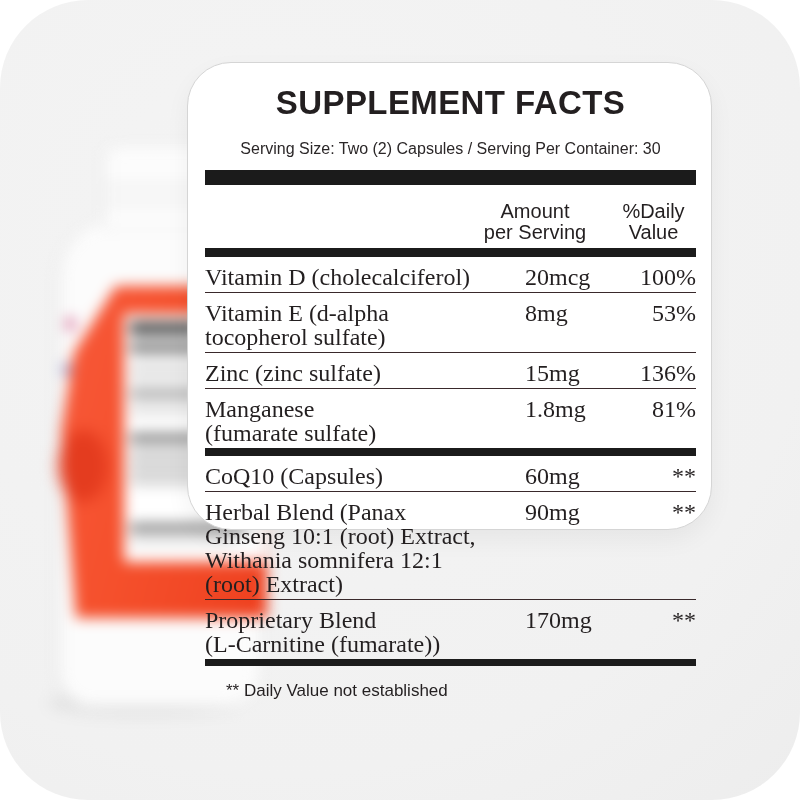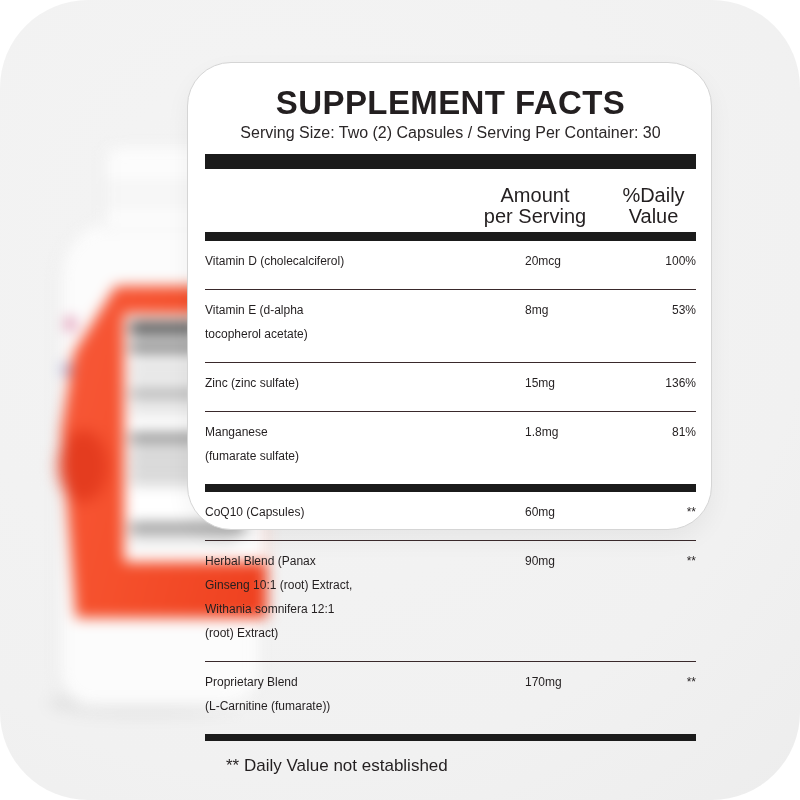--- a/index.html
+++ b/index.html
@@ -40,31 +40,31 @@
   .speck.pink{left:66px; top:317px; width:9px; height:14px; background:var(--accent-pink);}
   .speck.blue{left:62px; top:363px; width:9px; height:13px; background:var(--accent-blue); opacity:.8;}
   
   .card{
     position:absolute; left:187px; top:62px; width:525px; height:468px; z-index:2;
     background:var(--card-bg); border:1px solid var(--card-border); border-radius:44px;
     padding:23px 15px 0 17px; box-shadow:0 10px 24px rgba(0,0,0,.05);
   }
   .title{font-size:33px; line-height:33px; font-weight:bold; text-align:center;
     letter-spacing:.4px; color:var(--text-dark);}
-  .serving{font-size:16px; line-height:19px; text-align:center; margin-top:4px; color:#2b2728;}
+  .serving{font-size:16px; line-height:19px; text-align:center; margin-top:20px; color:#2b2728;}
   .bar{background:var(--rule-black); width:100%;}
   .bar-xl{height:15px; margin-top:12px;}
   .bar-l{height:9px;}
   .bar-m{height:8px;}
   .bar-s{height:7px;}
   .hdr{display:grid; grid-template-columns:1fr 152px 85px; padding:16px 0 5px;
     font-weight:normal; font-size:20px; line-height:21px;}
   .hcell{text-align:center; white-space:pre-line;}
-  .row{display:grid; grid-template-columns:320px 88px 83px; font-size:12px; line-height:24px;
-    padding:8px 0 16px; border-bottom:1.5px solid #39292b;}
+  .row{display:grid; grid-template-columns:320px 88px 83px; font-size:24px; line-height:24px;
+    padding:8px 0 3px; border-bottom:1.5px solid #39292b;font-family:Liberation Serif, serif;}
   .row.no-rule{border-bottom:none;}
   .cell.name{white-space:pre-line;}
   .cell.dv{text-align:right;}
   .foot{font-size:17px; line-height:21px; padding:14px 0 0 1px;margin-left:20px;}
 </style>
 </head>
 <body>
 
 <div class="bg"></div>
 
@@ -114,21 +114,21 @@
 
   <div class="bar bar-l"></div>
 
   <div class="row">
     <div class="cell name">Vitamin D (cholecalciferol)</div>
     <div class="cell amt">20mcg</div>
     <div class="cell dv">100%</div>
   </div>
   <div class="row">
     <div class="cell name">Vitamin E (d-alpha
-tocopherol acetate)</div>
+tocopherol sulfate)</div>
     <div class="cell amt">8mg</div>
     <div class="cell dv">53%</div>
   </div>
   <div class="row">
     <div class="cell name">Zinc (zinc sulfate)</div>
     <div class="cell amt">15mg</div>
     <div class="cell dv">136%</div>
   </div>
   <div class="row no-rule">
     <div class="cell name">Manganese

